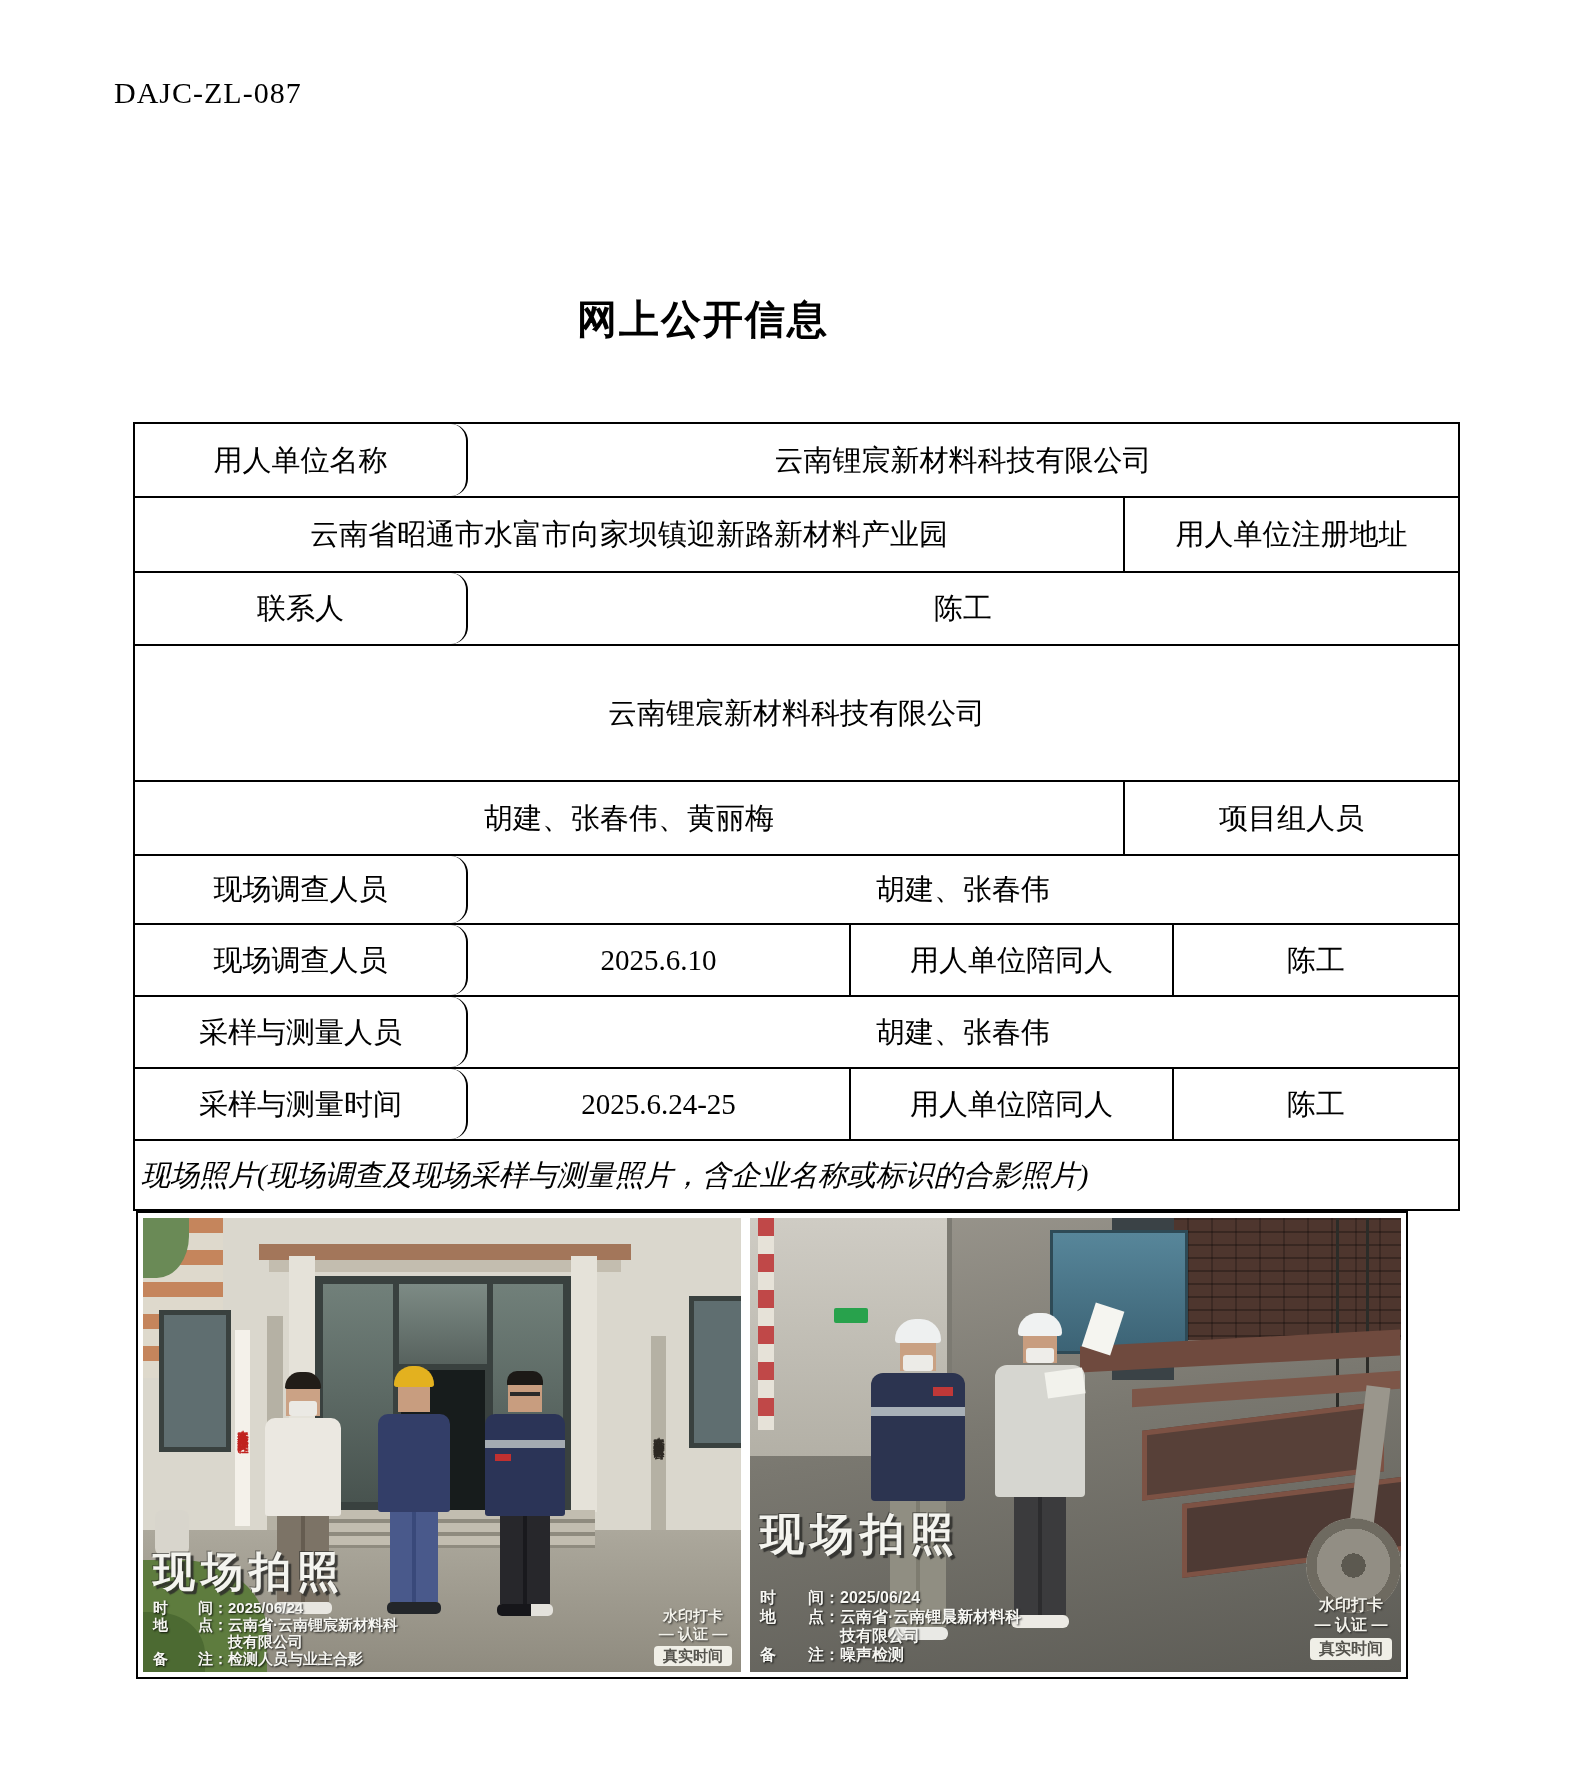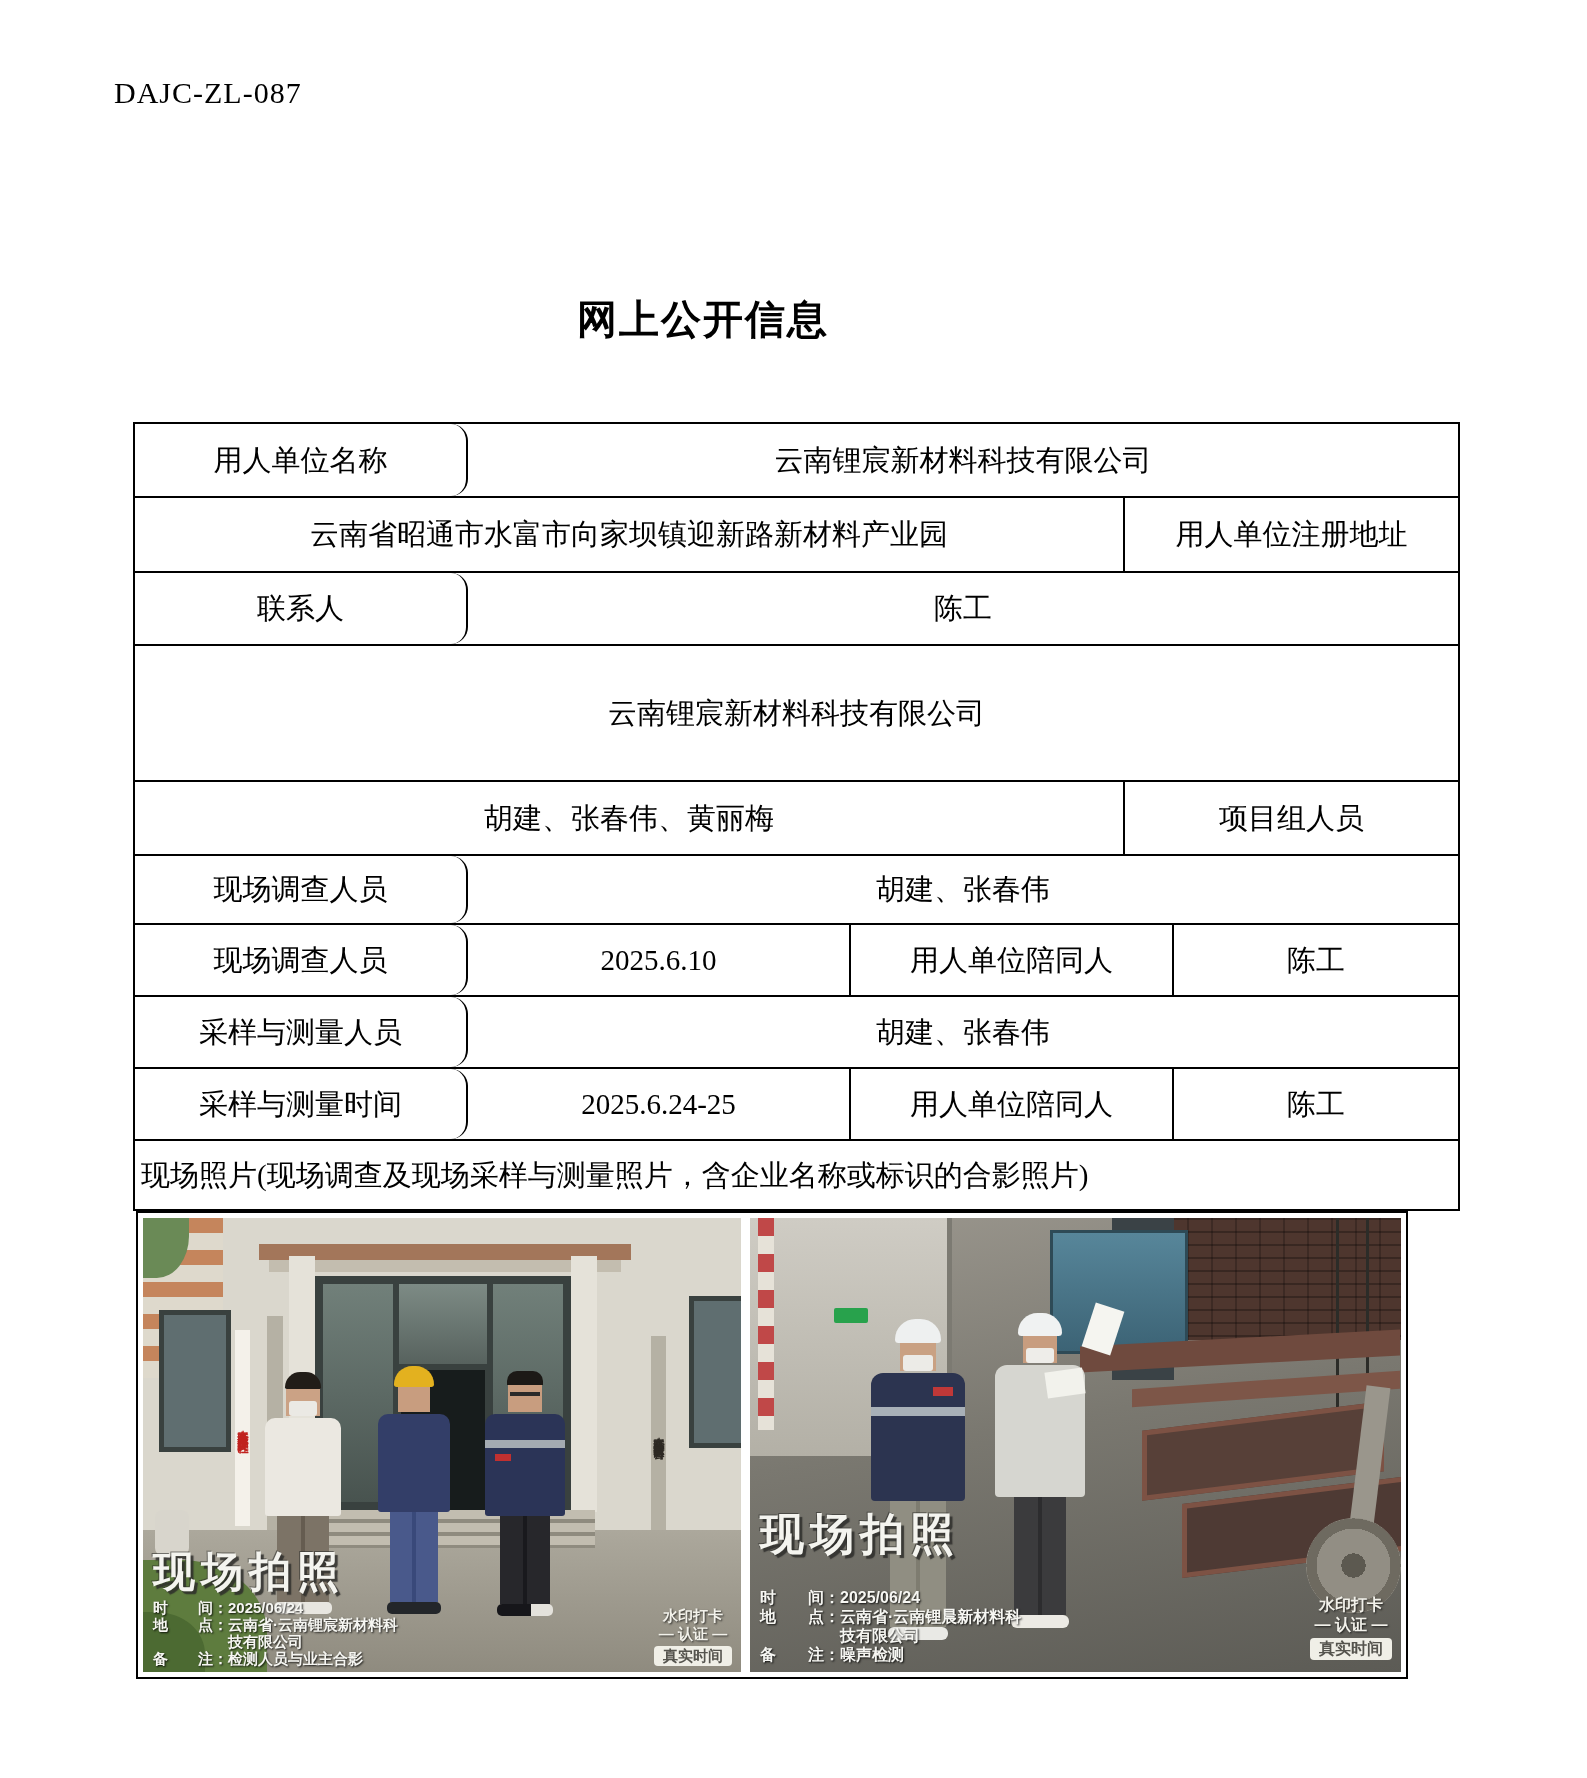--- a/index.html
+++ b/index.html
@@ -18,21 +18,21 @@
              box-sizing:border-box;background:#fff;}
   .tr{display:flex;border-bottom:2px solid #000;box-sizing:border-box;}
   .tr:last-child{border-bottom:none;}
   .td{display:flex;align-items:center;justify-content:center;box-sizing:border-box;
       border-right:2px solid #000;font-size:29px;text-align:center;line-height:1.25;}
   .td:last-child{border-right:none;}
   .td.lab{width:333px;flex:none;border-radius:17px;}
   .td.val{flex:1;}
   .td.c2{width:383px;flex:none;}
   .td.c3{width:323px;flex:none;}
-  .td.caption{flex:1;justify-content:flex-start;text-align:left;padding-left:6px;border-right:none;}
+  .td.caption{flex:1;justify-content:flex-start;text-align:left;padding-left:6px;border-right:none;font-style:italic;}
   .two-line{display:flex;flex-direction:column;gap:26px;width:100%;}
 
   
   .photos{position:absolute;left:136px;top:1211px;width:1272px;height:468px;
           border:2px solid #000;box-sizing:border-box;background:#fff;
           display:flex;gap:9px;padding:5px;}
   .photo{position:relative;overflow:hidden;height:100%;
          font-family:"Liberation Sans","DejaVu Sans",sans-serif;}
   .photo.lp{width:598px;flex:none;}
   .photo.rp{flex:1;}

